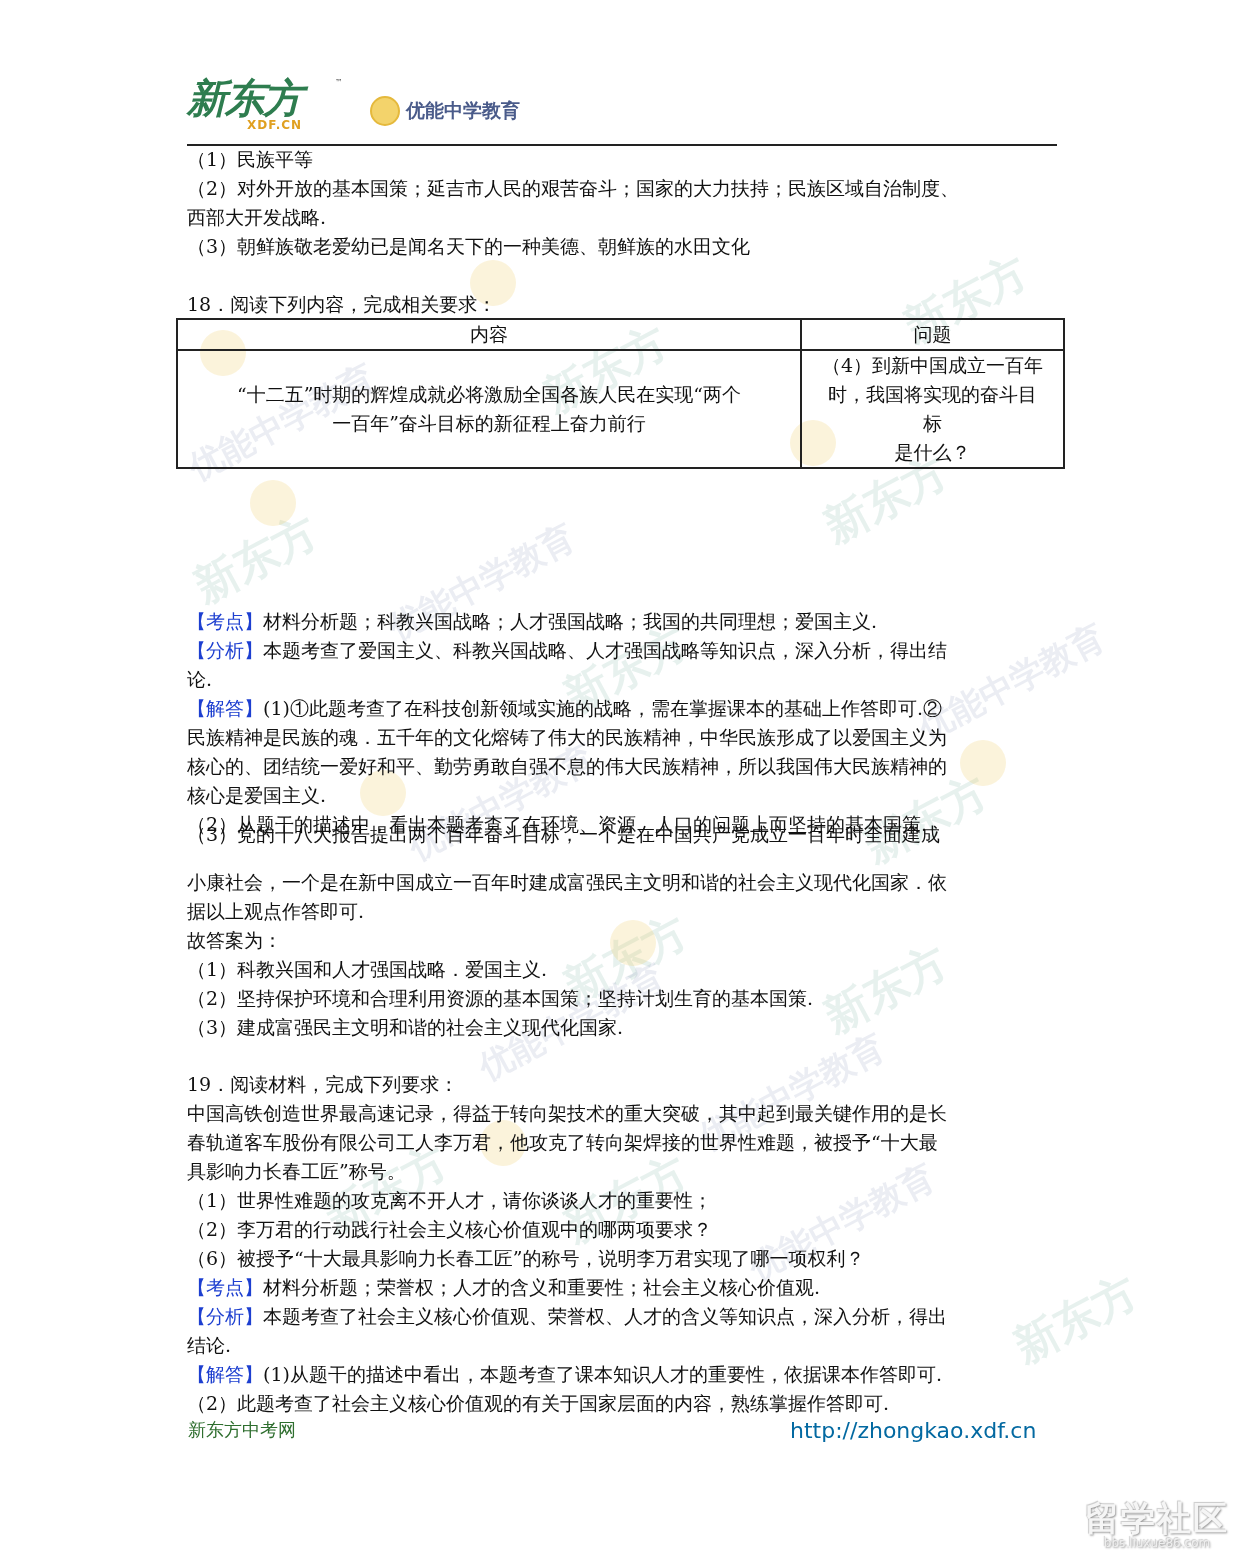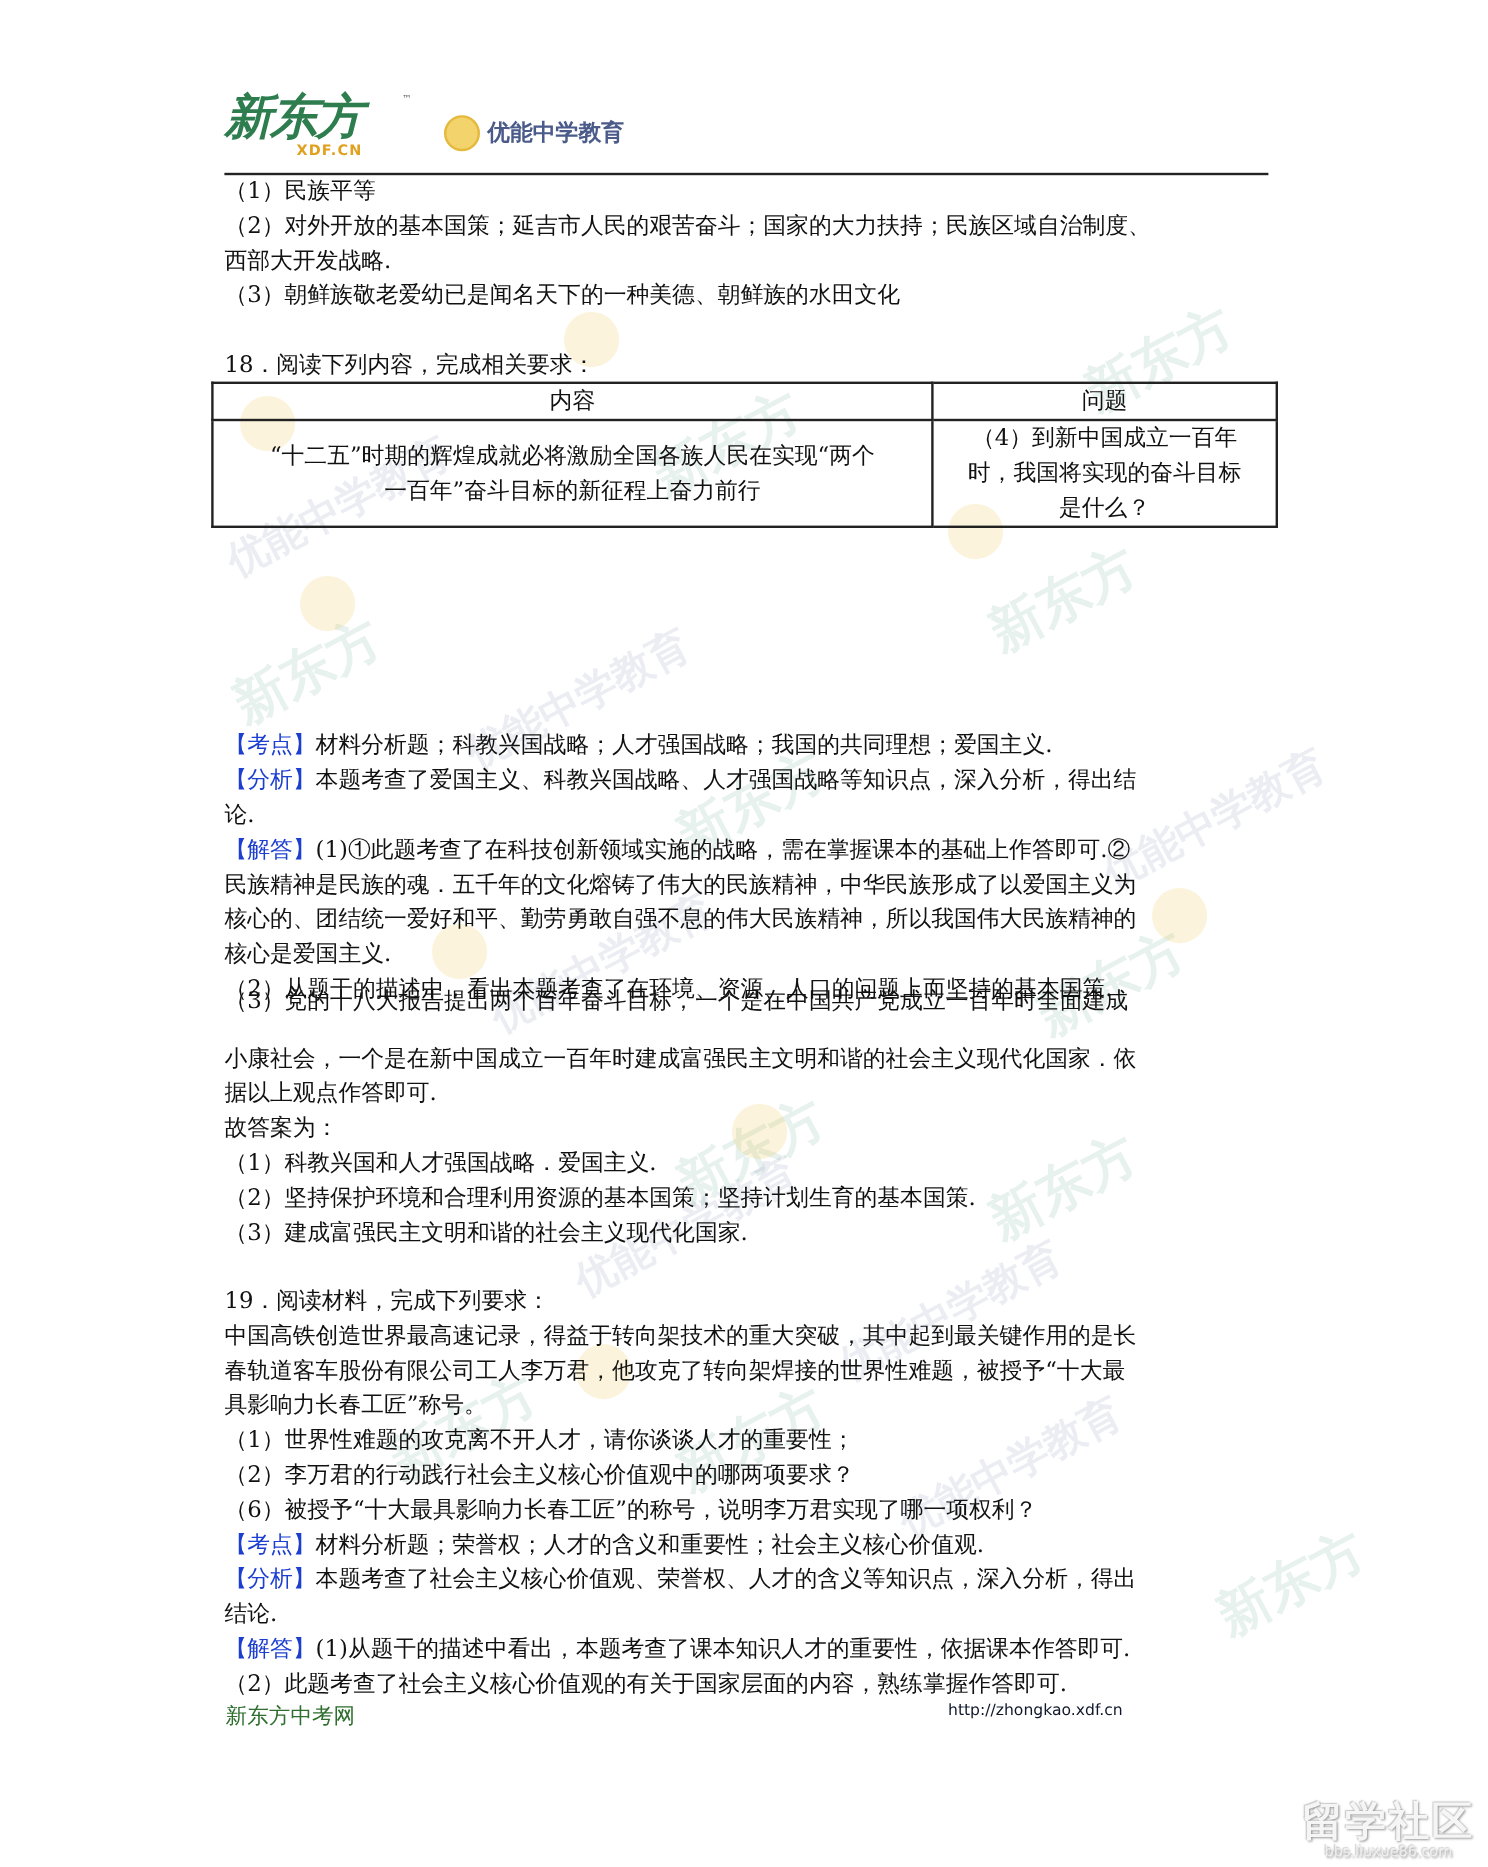--- a/index.html
+++ b/index.html
@@ -22,26 +22,26 @@
   .logo-yn .sun { width: 30px; height: 30px; border-radius: 50%; background: #f3d36b;
         border: 2px solid #e5b93c; box-sizing: border-box; }
   .logo-yn .txt { margin-left: 6px; font-family: "DejaVu Sans", sans-serif; font-weight: bold;
         font-size: 19px; color: #4a5b8a; }
   .hr { position: absolute; left: 187px; top: 144px; width: 870px; height: 2px; background: #222; }
   .line { position: absolute; left: 187px; font-size: 19px; line-height: 29px; white-space: nowrap; }
   .tag { color: #1d3fd0; }
   table.q { position: absolute; left: 176px; top: 318px; width: 889px; border-collapse: collapse;
         font-size: 19px; }
   table.q td, table.q th { border: 2px solid #222; text-align: center; font-weight: normal;
-        padding: 0 6px; line-height: 29px; vertical-align: middle; }
+        padding: 0 18px; line-height: 29px; vertical-align: middle; }
   table.q th { height: 28px; }
   .col1 { width: 586px; }
   .footer-l { position: absolute; left: 188px; top: 1418px; font-size: 18px; color: #2e6e2e;
         font-family: "DejaVu Sans", sans-serif; }
-  .footer-r { position: absolute; left: 790px; top: 1418px; font-size: 13px; color: #0f172a;
+  .footer-r { position: absolute; left: 790px; top: 1418px; font-size: 22px; color: #0369a1;
         font-family: "DejaVu Sans", sans-serif; }
   .corner { position: absolute; left: 1085px; top: 1500px; text-align: center;
         font-family: "DejaVu Sans", sans-serif; color: #f5f5f5;
         text-shadow: 1px 1px 2px #999, -1px -1px 1px #ccc; }
   .corner .big { font-size: 34px; font-weight: bold; letter-spacing: 2px; line-height: 36px; }
   .corner .small { font-size: 12px; color: #eee; }
 </style>
 </head>
 <body>
 

